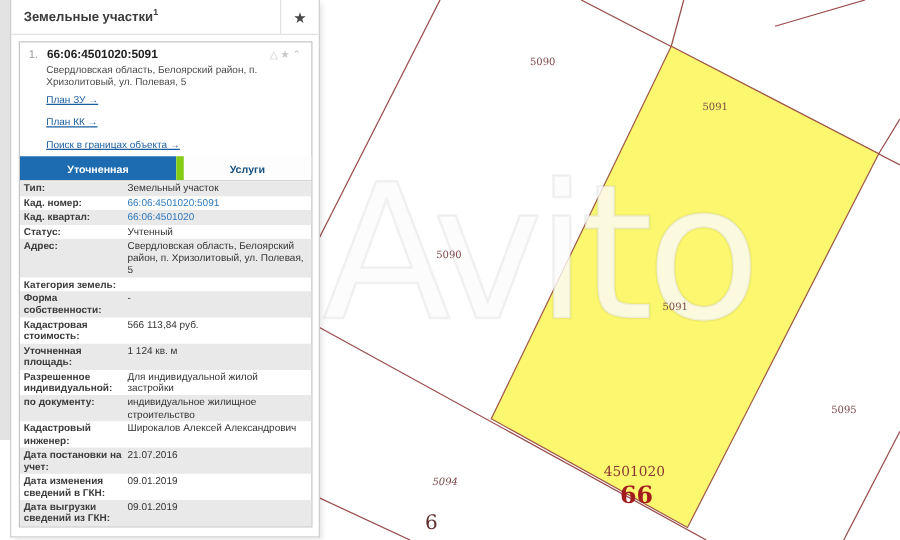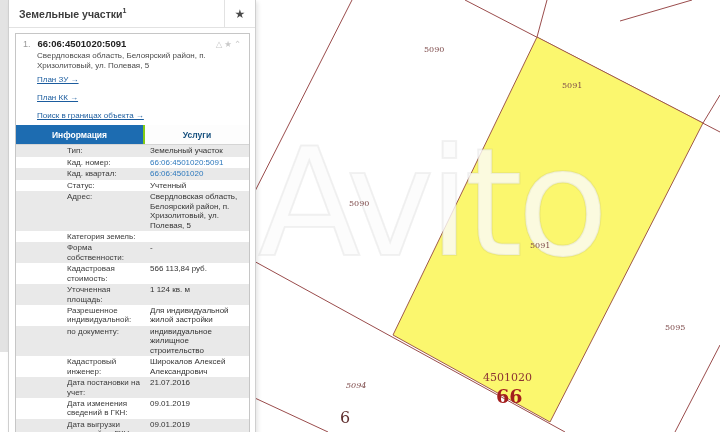--- a/index.html
+++ b/index.html
@@ -48,26 +48,26 @@
   .item-head{display:flex;align-items:baseline;padding:4px 6px 1px 7px;}
   .item-index{color:#999;font-size:9px;margin-right:7px;}
   .item-number{font-weight:bold;font-size:9.5px;color:#222;}
   .item-icons{margin-left:auto;color:#c9c9c9;font-size:8.5px;letter-spacing:2px;white-space:nowrap;}
   .item-addr{font-size:8px;color:#4a4a4a;padding:1px 8px 2px 21px;line-height:1.28;}
   .item-links{display:flex;gap:9px;padding:2px 6px 5px 21px;font-size:8px;flex-direction:column;}
   .item-links .plink{color:#1b5c9e;text-decoration:underline;white-space:nowrap;cursor:pointer;}
   .tabs{display:flex;height:19px;border-bottom:1px solid #d5d5d5;}
   .tab{display:flex;align-items:center;justify-content:center;font-size:8.5px;font-weight:bold;cursor:pointer;}
   .tab.active{flex:1.22;background:#1d6cb1;color:#ffffff;}
-  .tab.inactive{flex:1;background:#fdfdfd;color:#16507e;border-left:2px solid #84cc16;text-align:right;}
+  .tab.inactive{flex:1;background:#fdfdfd;color:#16507e;border-left:6px solid #84cc16;text-align:right;}
   .info-table{font-size:8px;color:#333;}
   .info-row{display:flex;align-items:flex-start;padding:1px 0;}
   .info-row:nth-child(odd){background:#e9e9e9;}
   .row-label{flex:0 0 86px;box-sizing:border-box;padding-left:3px;padding-right:3px;
-             font-weight:normal;color:#3b3b3b;line-height:1.18;margin-left:48px;}
+             font-weight:bold;color:#3b3b3b;line-height:1.18;}
   .row-value{flex:1;padding-right:5px;line-height:1.18;}
   .row-value.linkval{color:#2e79bd;cursor:pointer;}
 </style>
 </head>
 <body>
 
 <div class="map-layer">
   <svg width="720" height="432" viewBox="0 0 720 432">
     <g stroke="#9a4c4c" stroke-width="1">
       <line x1="352" y1="0" x2="250" y2="201"></line>
@@ -116,21 +116,21 @@
       </span>
     </div>
     <div class="item-addr">Свердловская область, Белоярский район, п. Хризолитовый, ул. Полевая, 5</div>
     <div class="item-links">
       <span class="plink">План ЗУ →</span>
       <span class="plink">План КК →</span>
       <span class="plink">Поиск в границах объекта →</span>
     </div>
 
     <div class="tabs">
-      <div class="tab active">Информация</div>
+      <div class="tab active">Уточненная</div>
       <div class="tab inactive">Услуги</div>
     </div>
 
     <div class="info-table">
       <div class="info-row">
         <div class="row-label">Тип:</div>
         <div class="row-value">Земельный участок</div>
       </div>
       <div class="info-row">
         <div class="row-label">Кад. номер:</div>

